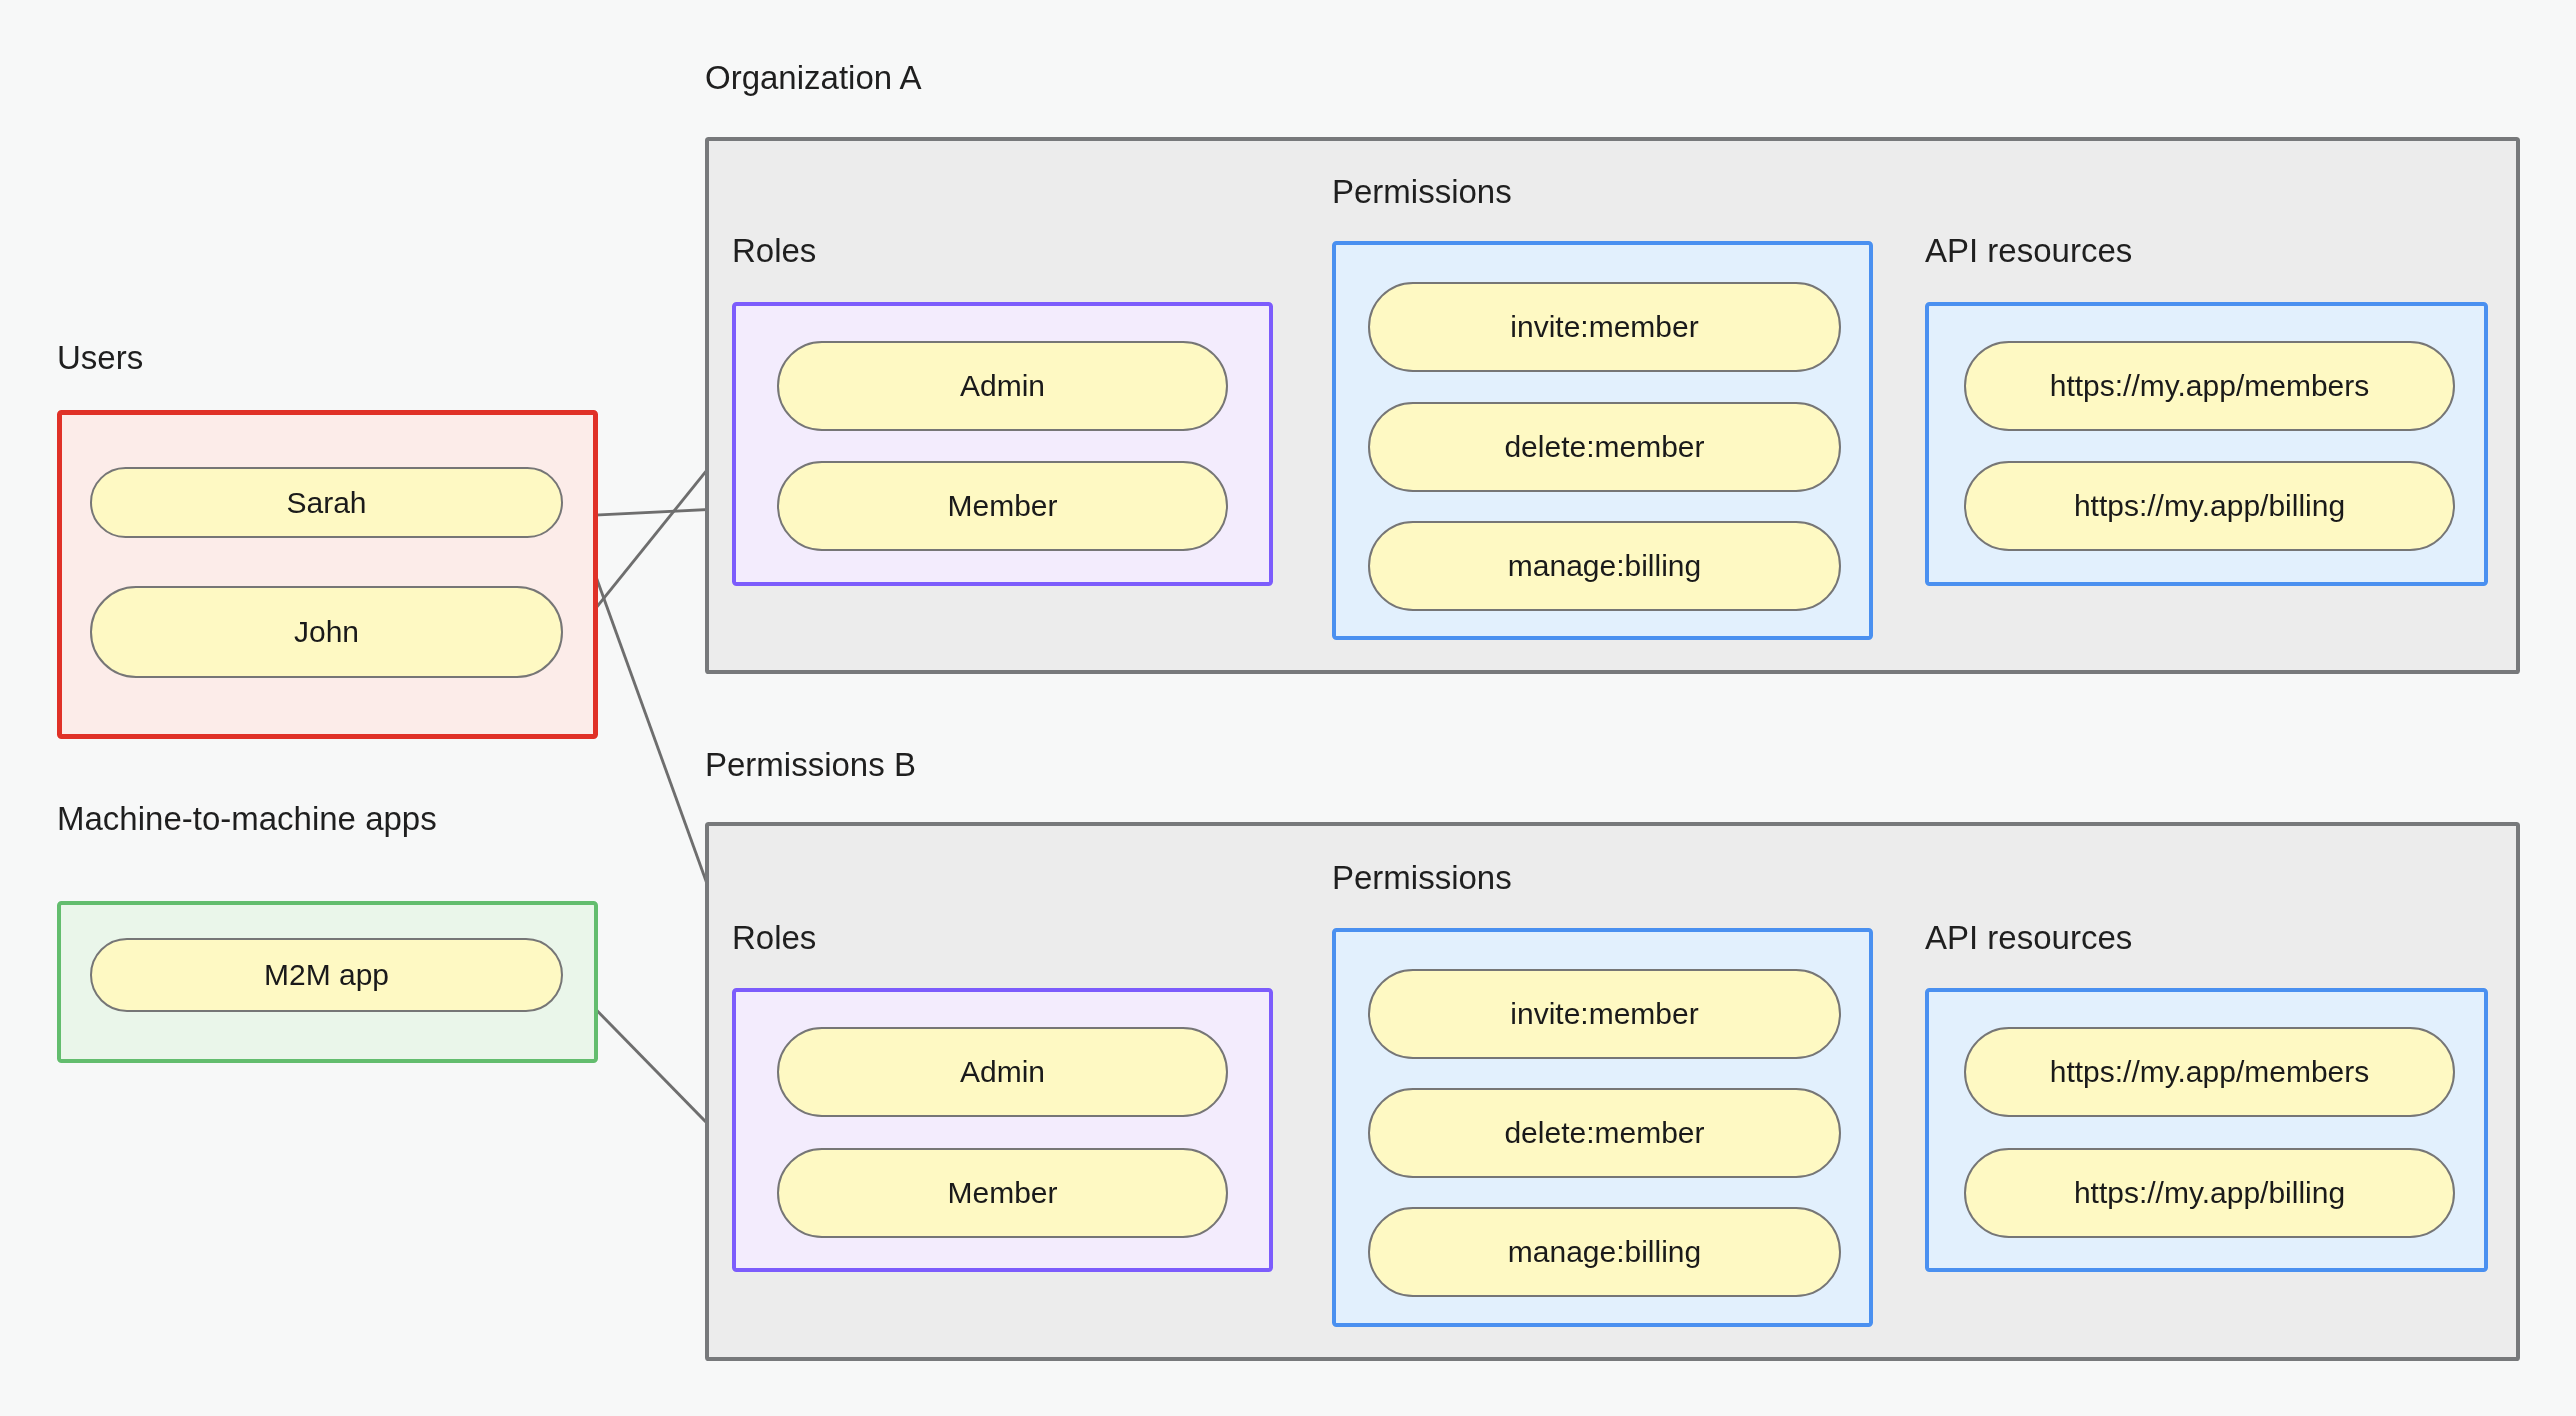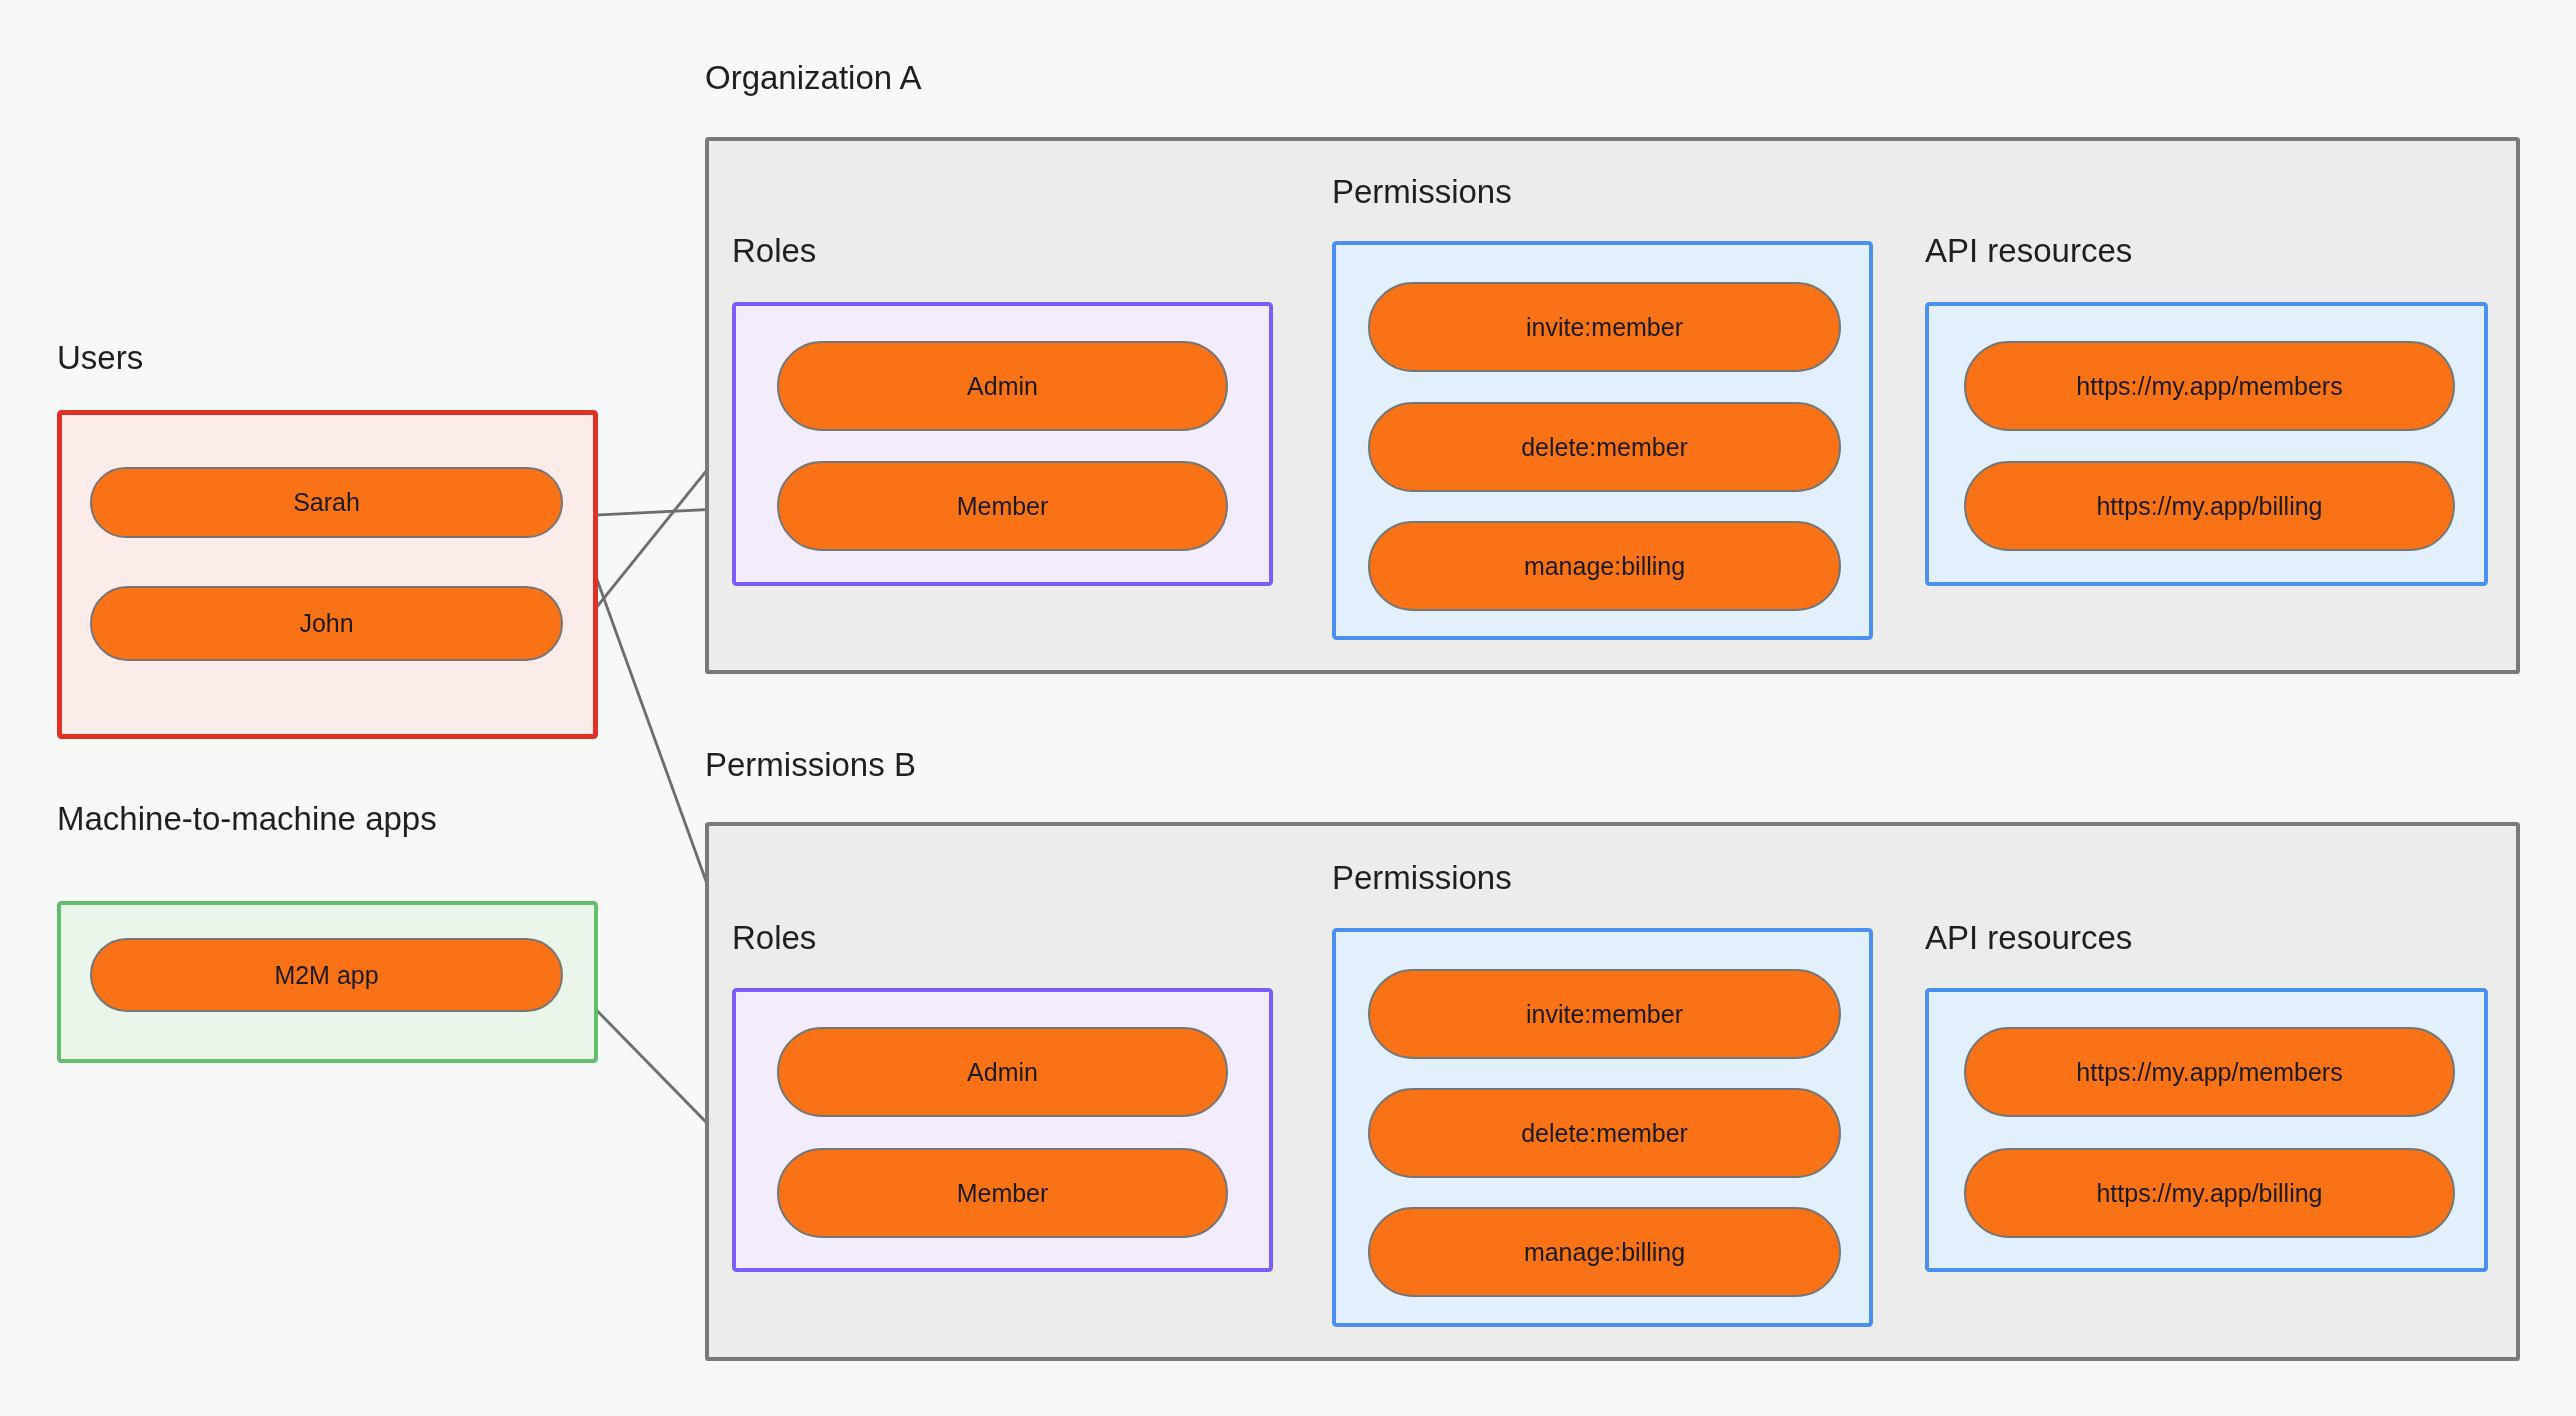--- a/index.html
+++ b/index.html
@@ -65,27 +65,27 @@
   }
   .perms-box, .api-box {
     background: #e2f0fd;
     border: 4.5px solid #4a90f0;
     border-radius: 4.5px;
   }
   
   .node {
     position: absolute;
     box-sizing: border-box;
-    background: #f97316;
+    background: #fef9c3;
     border: 2.7px solid #767676;
     border-radius: 900px;
     display: flex;
     align-items: center;
     justify-content: center;
-    font-size: 25px;
+    font-size: 30px;
     color: #1a1a1a;
     white-space: nowrap;
     z-index: 4;
   }
   .node-label {
     pointer-events: none;
   }
 </style>
 </head>
 <body>
@@ -135,21 +135,21 @@
       <circle cx="2180" cy="1190" r="10"></circle>
       <circle cx="2180" cy="1324" r="10"></circle>
     </g>
   </svg>
 
   <div class="group-title" style="left:57px; top:341px;">Users</div>
   <div class="group users-box" style="left:57px; top:410px; width:541px; height:329px;"></div>
   <div class="node" style="left:90px; top:467px; width:473px; height:71px;">
     <span class="node-label">Sarah</span>
   </div>
-  <div class="node" style="left:90px; top:586px; width:473px; height:75px;align-items:center;">
+  <div class="node" style="left:90px; top:586px; width:473px; height:92px;align-items:center;">
     <span class="node-label">John</span>
   </div>
 
   <div class="group-title" style="left:57px; top:802px;">Machine-to-machine apps</div>
   <div class="group m2m-box" style="left:57px; top:901px; width:541px; height:162px;"></div>
   <div class="node" style="left:90px; top:938px; width:473px; height:74px;">
     <span class="node-label">M2M app</span>
   </div>
 
   <div class="group-title" style="left:705px; top:61px;">Organization A</div>

